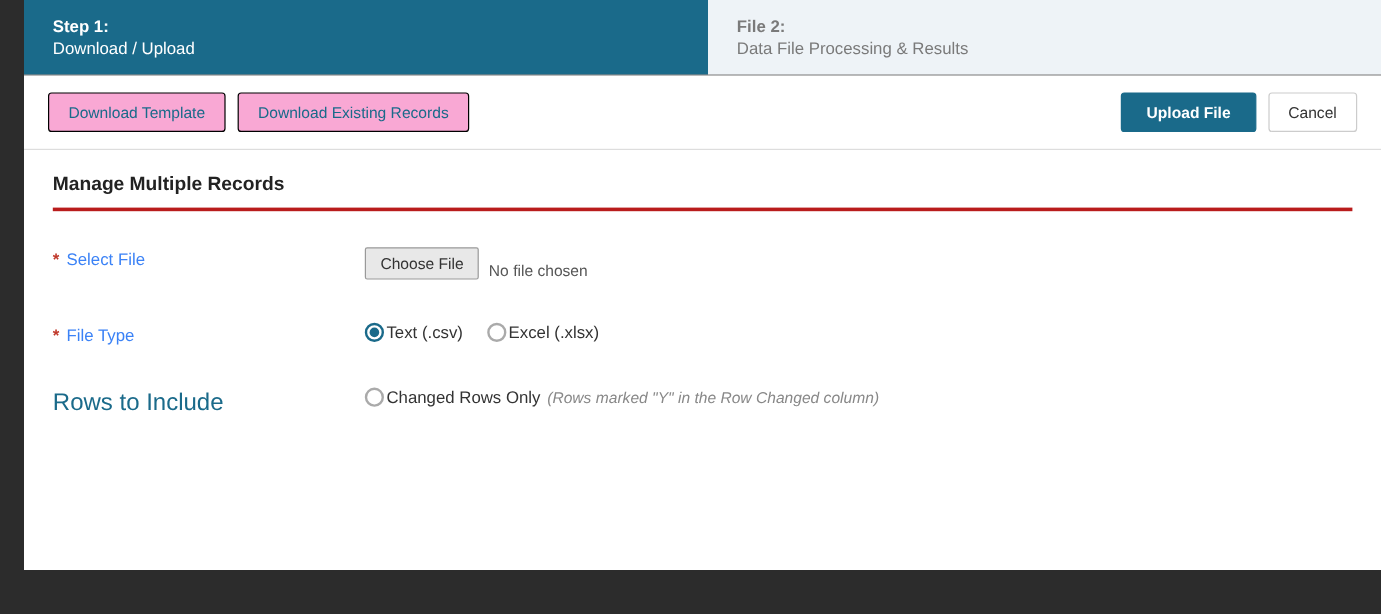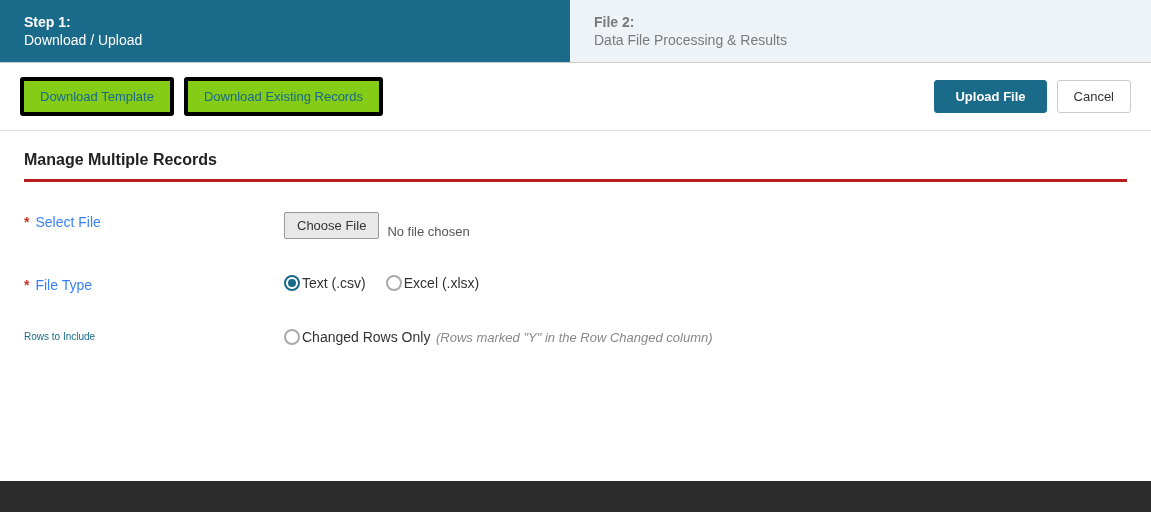--- a/index.html
+++ b/index.html
@@ -9,20 +9,21 @@
       background: #2c2c2c;
       display: flex;
       align-items: flex-start;
       justify-content: center;
       min-height: 512px;
       padding: 0;
     }
     .page-wrapper {
       width: 1151px;
       background: #2c2c2c;
+      padding-left: 20px;
     }
     .steps-header {
       display: flex;
       border-bottom: 1px solid #ccc;
     }
     .step {
       padding: 14px 24px;
       flex: 0 0 auto;
     }
     .step-1 {
@@ -58,22 +59,22 @@
     .toolbar-left {
       display: flex;
       gap: 10px;
       flex: 1;
     }
     .toolbar-right {
       display: flex;
       gap: 10px;
     }
     .btn-outline {
-      background: #84cc16;
-      border: 4px solid #000000;
+      background: #f9a8d4;
+      border: 1px solid #000000;
       color: #1a6a8a;
       padding: 8px 16px;
       border-radius: 3px;
       cursor: pointer;
       font-size: 13px;
       font-weight: normal;
     }
     .btn-primary {
       background: #1a6a8a;
       border: 1px solid #1a6a8a;
@@ -196,21 +197,21 @@
     .radio-circle.unchecked {
       border-color: #aaa;
     }
     .radio-label {
       font-size: 14px;
       color: #333;
     }
 
     .rows-include-label {
       color: #1a6a8a;
-      font-size: 10px;
+      font-size: 20px;
     }
     .changed-rows-desc {
       color: #888;
       font-size: 13px;
       font-style: italic;
     }
   </style>
 </head>
 <body>
 

